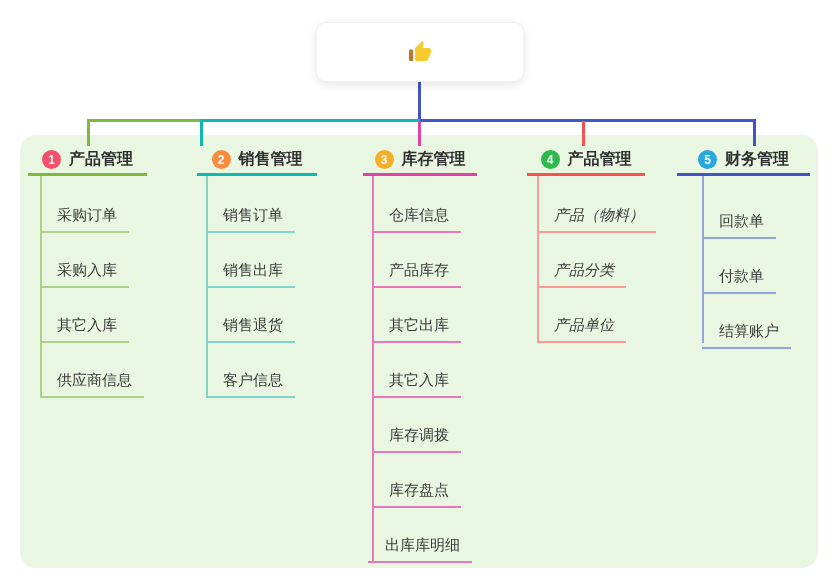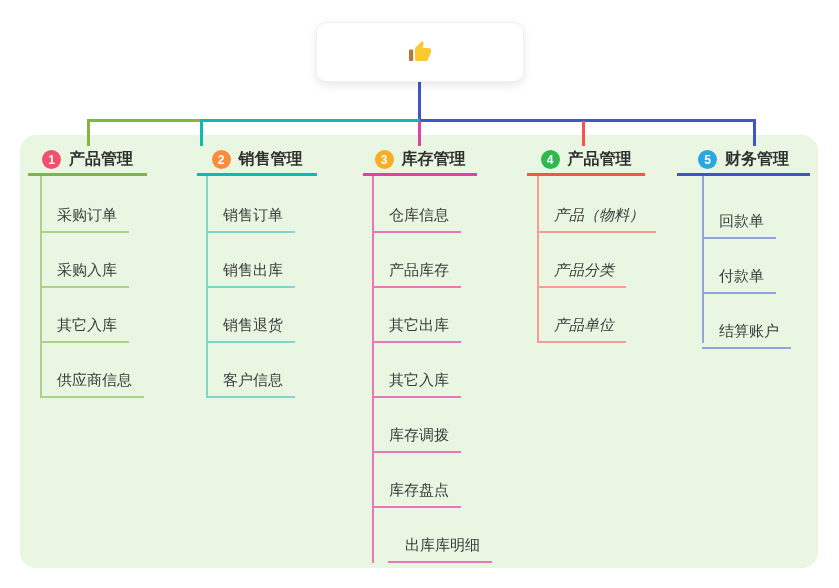--- a/index.html
+++ b/index.html
@@ -113,21 +113,21 @@
       <span class="badge">3</span>
       <span>库存管理</span>
     </div>
     <div class="cv" style="left:372px;top:176px;height:387px"></div>
     <div class="cn" style="left:372px;top:205px">仓库信息</div>
     <div class="cn" style="left:372px;top:260px">产品库存</div>
     <div class="cn" style="left:372px;top:315px">其它出库</div>
     <div class="cn" style="left:372px;top:370px">其它入库</div>
     <div class="cn" style="left:372px;top:425px">库存调拨</div>
     <div class="cn" style="left:372px;top:480px">库存盘点</div>
-    <div class="cn" style="left:388px;top:535px">出库库明细</div>
+    <div class="cn" style="left:368px;top:535px">出库库明细</div>
   </div>
 
   <div class="b4">
     <div class="bh bh-u" style="left:527px;top:146px;width:118px">
       <span class="badge">4</span>
       <span>产品管理</span>
     </div>
     <div class="cv" style="left:537px;top:176px;height:167px"></div>
     <div class="cn" style="left:537px;top:205px">产品（物料）</div>
     <div class="cn" style="left:537px;top:260px">产品分类</div>

